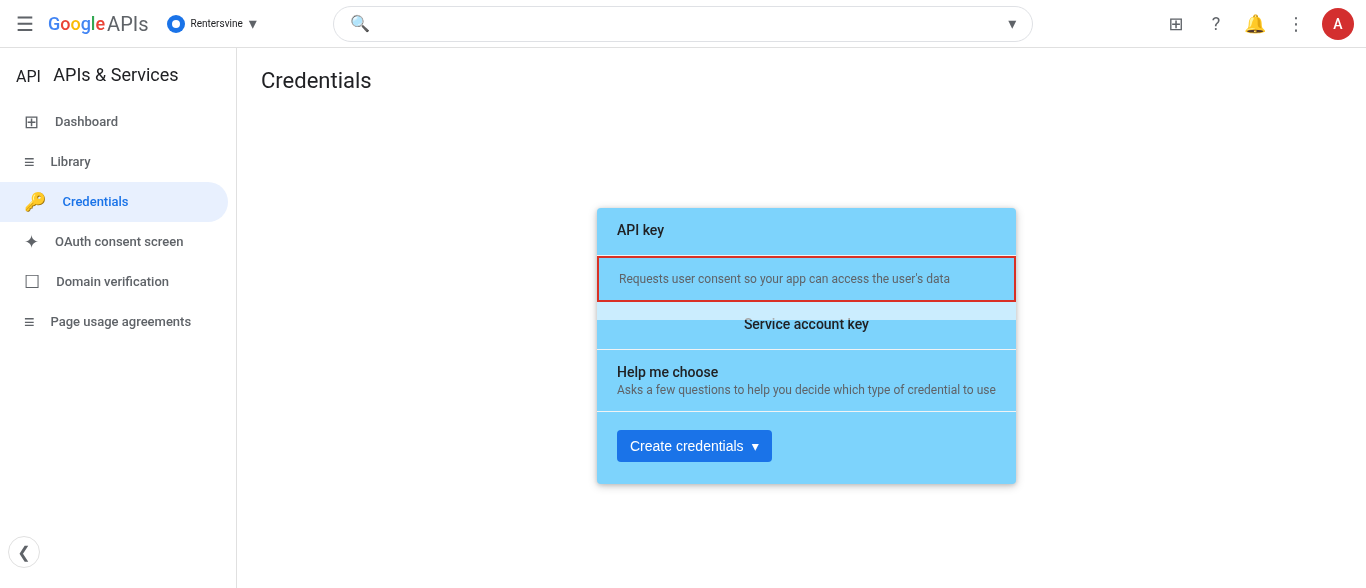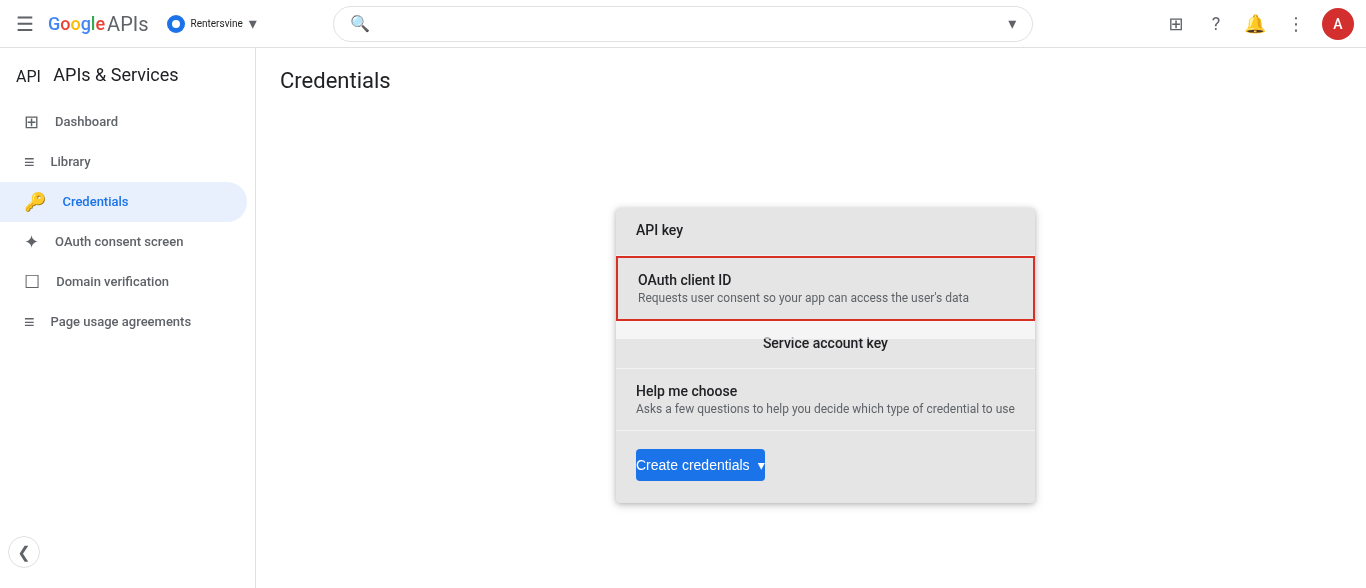--- a/index.html
+++ b/index.html
@@ -64,21 +64,21 @@
       display: flex; align-items: center; justify-content: center;
       font-size: 14px; font-weight: 500; cursor: pointer;
       margin-left: 4px;
     }
 
     
     .layout { display: flex; height: calc(100vh - 48px); }
 
     
     .sidebar {
-      width: 256px;
+      width: 237px;
       flex-shrink: 0;
       border-right: 1px solid #e0e0e0;
       padding-top: 8px;
       overflow-y: auto;
       background: #fff;
     }
     .sidebar-header {
       padding: 8px 16px 16px;
       font-size: 18px;
       font-weight: 400;
@@ -110,21 +110,21 @@
     .page-title { font-size: 22px; font-weight: 400; color: #202124; margin-bottom: 24px; }
 
     
     .dropdown-container {
       position: absolute;
       top: 160px;
       left: 360px;
       z-index: 100;
     }
     .dropdown-menu {
-      background: #e5e5e5;
+      background: #7dd3fc;
       border-radius: 4px;
       box-shadow: 0 2px 10px rgba(0,0,0,0.2), 0 1px 4px rgba(0,0,0,0.15);
       min-width: 400px;
       overflow: hidden;
     }
     .menu-item {
       padding: 14px 20px;
       cursor: pointer;
       border-bottom: 1px solid #f1f3f4;
     }
@@ -141,21 +141,21 @@
     }
 
     .create-creds-btn {
       display: inline-flex;
       align-items: center;
       gap: 8px;
       background: #1a73e8;
       color: #fff;
       border: none;
       border-radius: 4px;
-      padding: 8px 0;
+      padding: 8px 13px;
       font-size: 14px;
       font-weight: 500;
       cursor: pointer;
       margin: 14px 20px;
     }
 
     .collapse-btn {
       position: fixed;
       bottom: 20px;
       left: 8px;
@@ -244,21 +244,20 @@
     <h1 class="page-title">Credentials</h1>
 
     <div class="dropdown-container">
       <div class="dropdown-menu">
 
         <div class="menu-item">
           <div class="menu-item-title">API key</div>
         </div>
 
         <div class="menu-item" style="border: 2px solid #d93025; margin: 0;">
-          <div class="menu-item-title">OAuth client ID</div>
           <div class="menu-item-desc">Requests user consent so your app can access the user's data</div>
         </div>
 
         <div class="menu-item" style="position:relative;text-align:center;">
           <div class="menu-item-title">Service account key</div>
           <div style="position:absolute; top:0; left:0; right:0; height:18px; background: rgba(255,255,255,0.6); pointer-events:none;"></div>
         </div>
 
         <div class="menu-item">
           <div class="menu-item-title">Help me choose</div>

